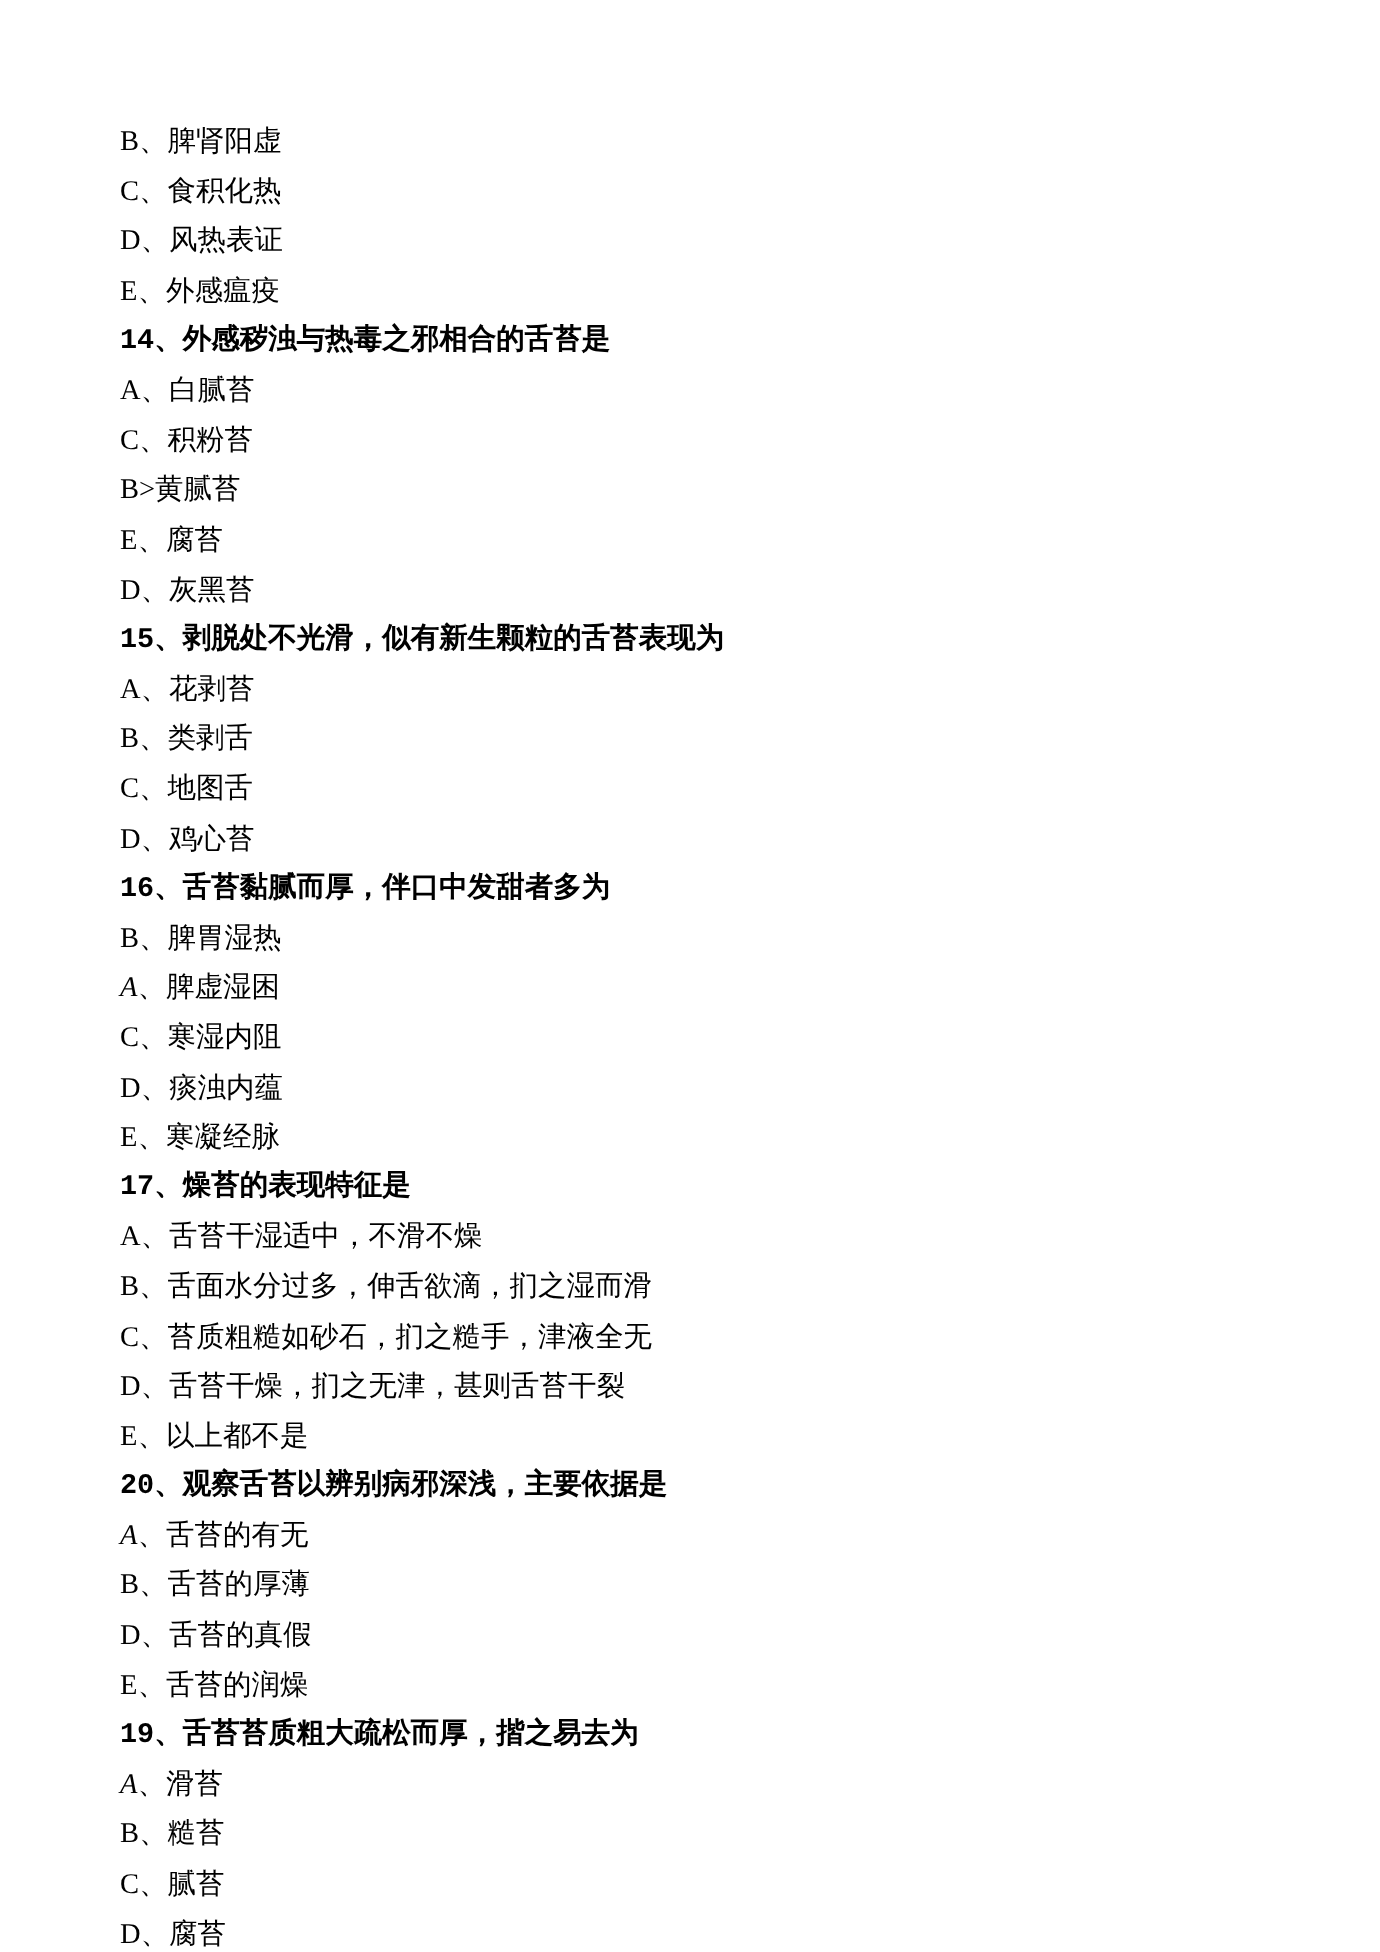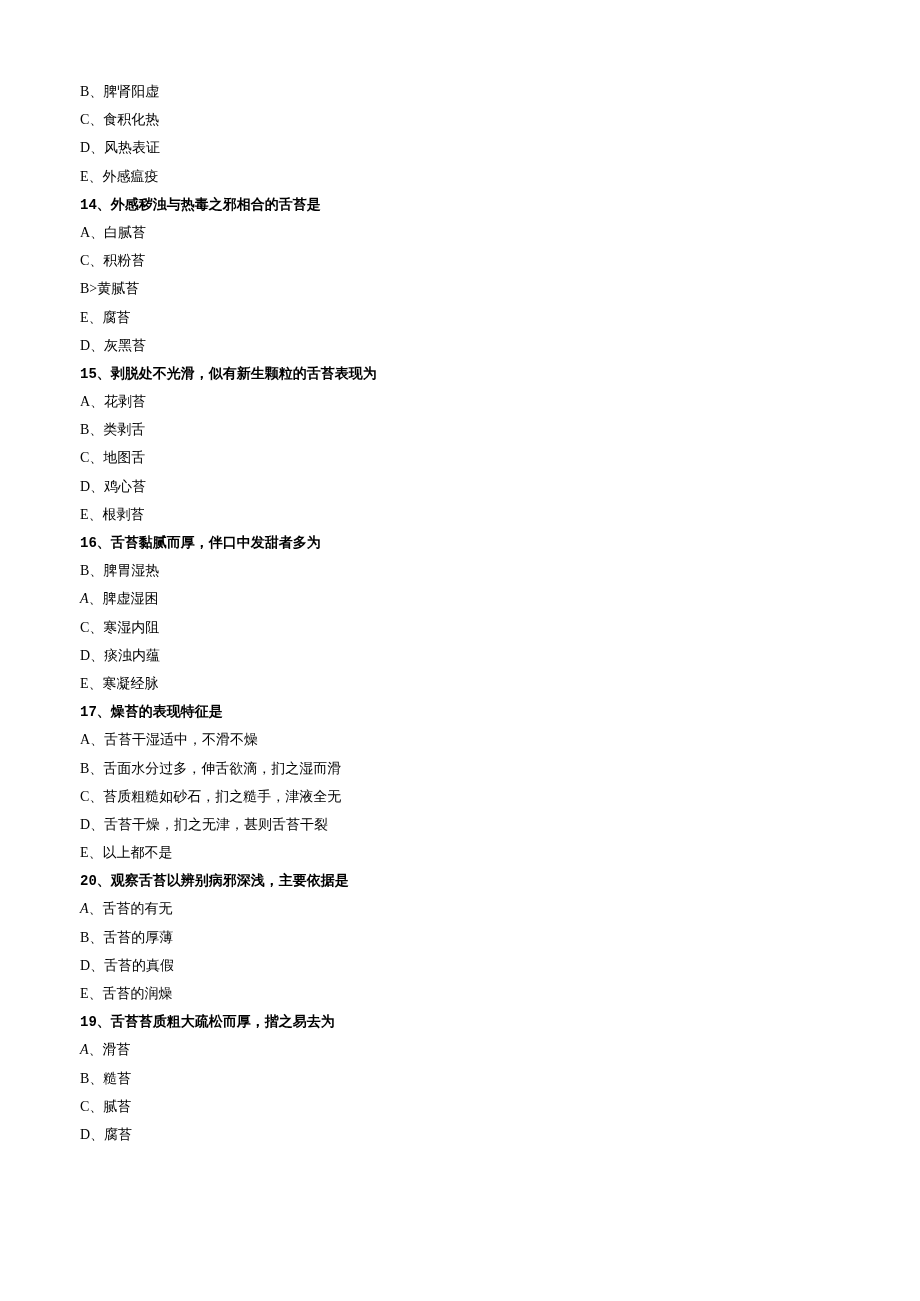--- a/index.html
+++ b/index.html
@@ -5,21 +5,21 @@
   html, body {
     margin: 0;
     padding: 0;
     background: #ffffff;
     width: 920px;
   }
   .page {
     padding: 85px 0 0 80px;
     width: 760px;
     font-family: "SimSun", "宋体", serif;
-    font-size: 14px;
+    font-size: 19px;
     color: #000000;
     line-height: 1.0;
   }
   .line {
     margin: 0 0 14.2px 0;
     white-space: nowrap;
   }
   .bold {
     font-family: Liberation Mono, monospace;
     font-weight: bold;
@@ -41,21 +41,20 @@
     <div class="line">A、白腻苔</div>
     <div class="line">C、积粉苔</div>
     <div class="line">B&gt;黄腻苔</div>
     <div class="line">E、腐苔</div>
     <div class="line">D、灰黑苔</div>
     <div class="line bold">15、剥脱处不光滑，似有新生颗粒的舌苔表现为</div>
     <div class="line">A、花剥苔</div>
     <div class="line">B、类剥舌</div>
     <div class="line">C、地图舌</div>
     <div class="line">D、鸡心苔</div>
-    <div class="line">E、根剥苔</div>
     <div class="line bold">16、舌苔黏腻而厚，伴口中发甜者多为</div>
     <div class="line">B、脾胃湿热</div>
     <div class="line"><span class="italicA">A</span><span>、脾虚湿困</span></div>
     <div class="line">C、寒湿内阻</div>
     <div class="line">D、痰浊内蕴</div>
     <div class="line">E、寒凝经脉</div>
     <div class="line bold">17、燥苔的表现特征是</div>
     <div class="line">A、舌苔干湿适中，不滑不燥</div>
     <div class="line">B、舌面水分过多，伸舌欲滴，扪之湿而滑</div>
     <div class="line">C、苔质粗糙如砂石，扪之糙手，津液全无</div>

